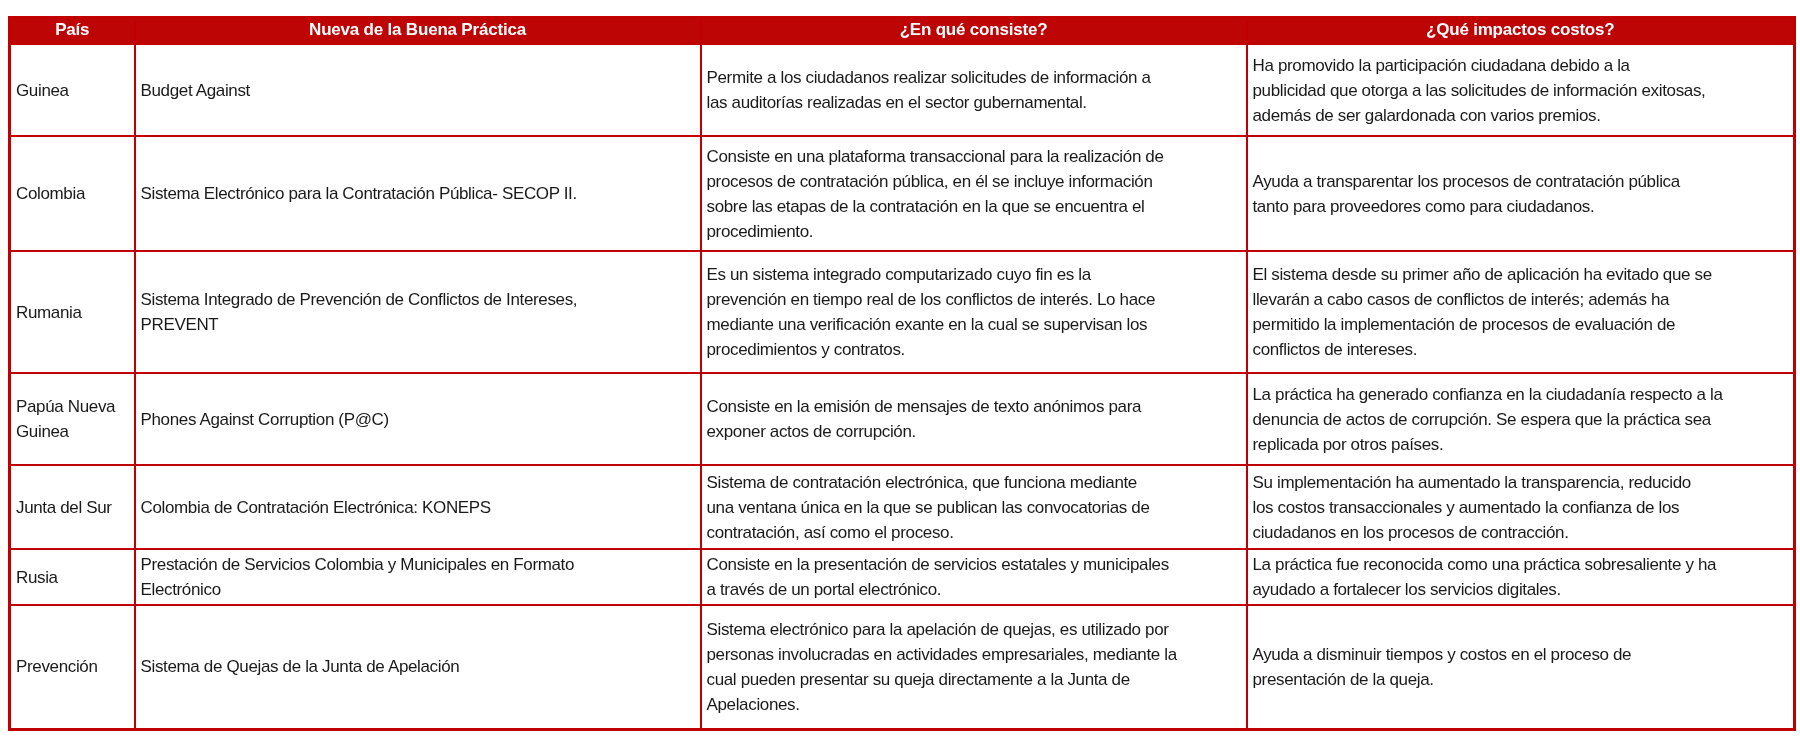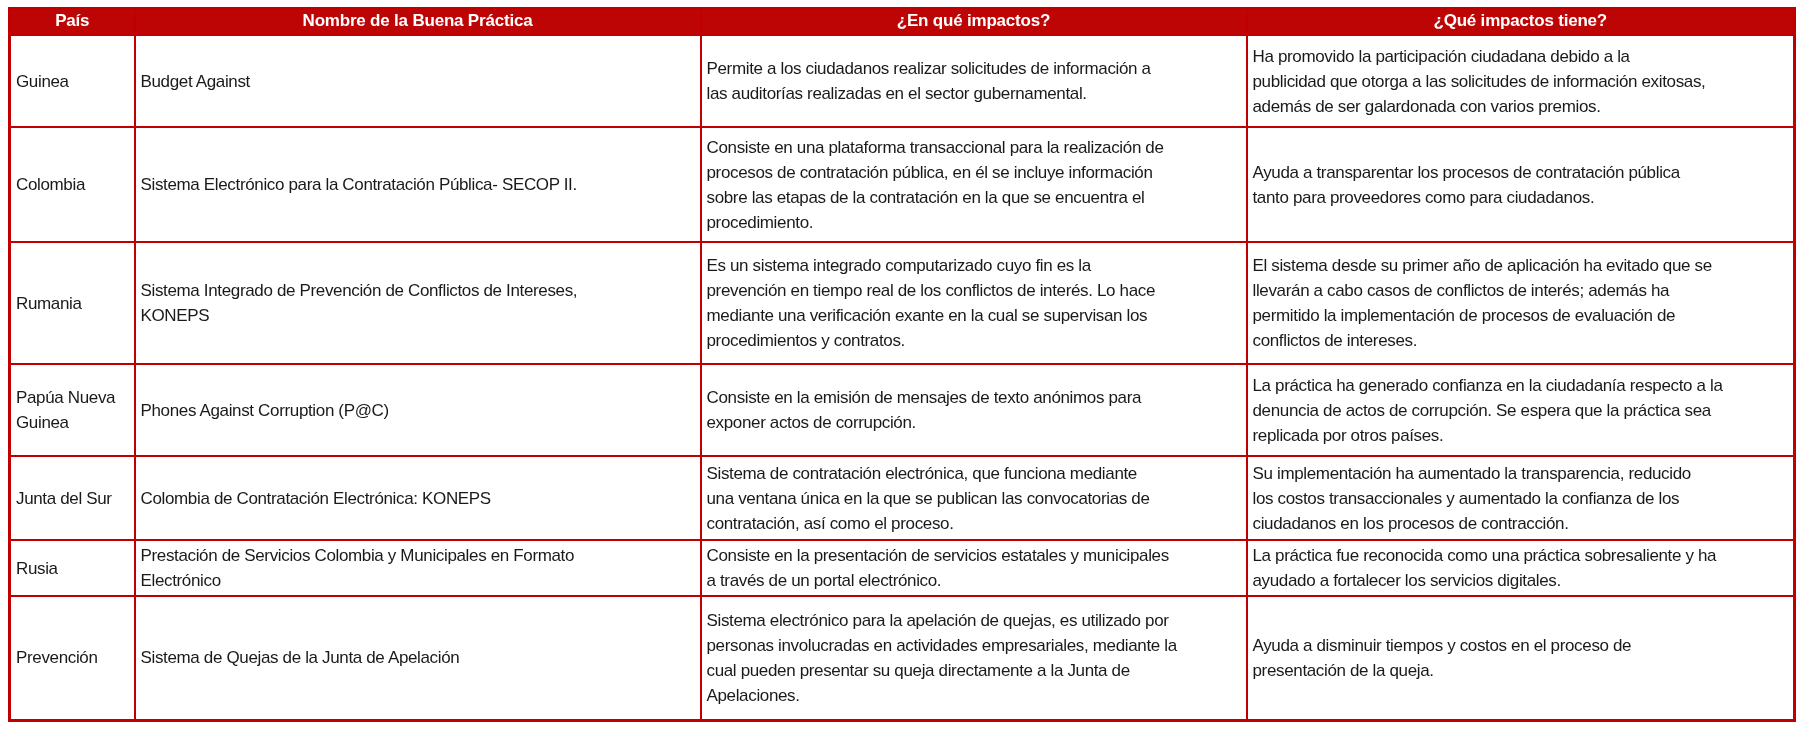--- a/index.html
+++ b/index.html
@@ -13,21 +13,21 @@
   html,body{margin:0;padding:0;}
   body{
     width:1800px;height:745px;
     background:var(--page-bg);
     font-family:"Liberation Sans", sans-serif;
     overflow:hidden;
     position:relative;
   }
   table.bp-table{
     position:absolute;
-    left:8px;top:7px;
+    left:8px;top:16px;
     width:1785px;
     border-collapse:collapse;
     table-layout:fixed;
     border:3px solid var(--border);
   }
   col.c-pais{width:125px;}
   col.c-nombre{width:566px;}
   col.c-consiste{width:546px;}
   col.c-impactos{width:548px;}
   thead th{
@@ -68,23 +68,23 @@
 <table class="bp-table">
   <colgroup>
     <col class="c-pais">
       <col class="c-nombre">
       <col class="c-consiste">
       <col class="c-impactos">
   </colgroup>
   <thead>
     <tr>
       <th>País</th>
-      <th>Nombre de la Buena Práctica</th>
-      <th>¿En qué impactos?</th>
-      <th>¿Qué impactos tiene?</th>
+      <th>Nueva de la Buena Práctica</th>
+      <th>¿En qué consiste?</th>
+      <th>¿Qué impactos costos?</th>
     </tr>
   </thead>
   <tbody>
     <tr>
       <td>Guinea</td>
       <td>Budget Against</td>
       <td>Permite a los ciudadanos realizar solicitudes de información a
 las auditorías realizadas en el sector gubernamental.</td>
       <td>Ha promovido la participación ciudadana debido a la
 publicidad que otorga a las solicitudes de información exitosas,
@@ -96,21 +96,21 @@
       <td>Consiste en una plataforma transaccional para la realización de
 procesos de contratación pública, en él se incluye información
 sobre las etapas de la contratación en la que se encuentra el
 procedimiento.</td>
       <td>Ayuda a transparentar los procesos de contratación pública
 tanto para proveedores como para ciudadanos.</td>
     </tr>
     <tr>
       <td>Rumania</td>
       <td>Sistema Integrado de Prevención de Conflictos de Intereses,
-KONEPS</td>
+PREVENT</td>
       <td>Es un sistema integrado computarizado cuyo fin es la
 prevención en tiempo real de los conflictos de interés. Lo hace
 mediante una verificación exante en la cual se supervisan los
 procedimientos y contratos.</td>
       <td>El sistema desde su primer año de aplicación ha evitado que se
 llevarán a cabo casos de conflictos de interés; además ha
 permitido la implementación de procesos de evaluación de
 conflictos de intereses.</td>
     </tr>
     <tr>

